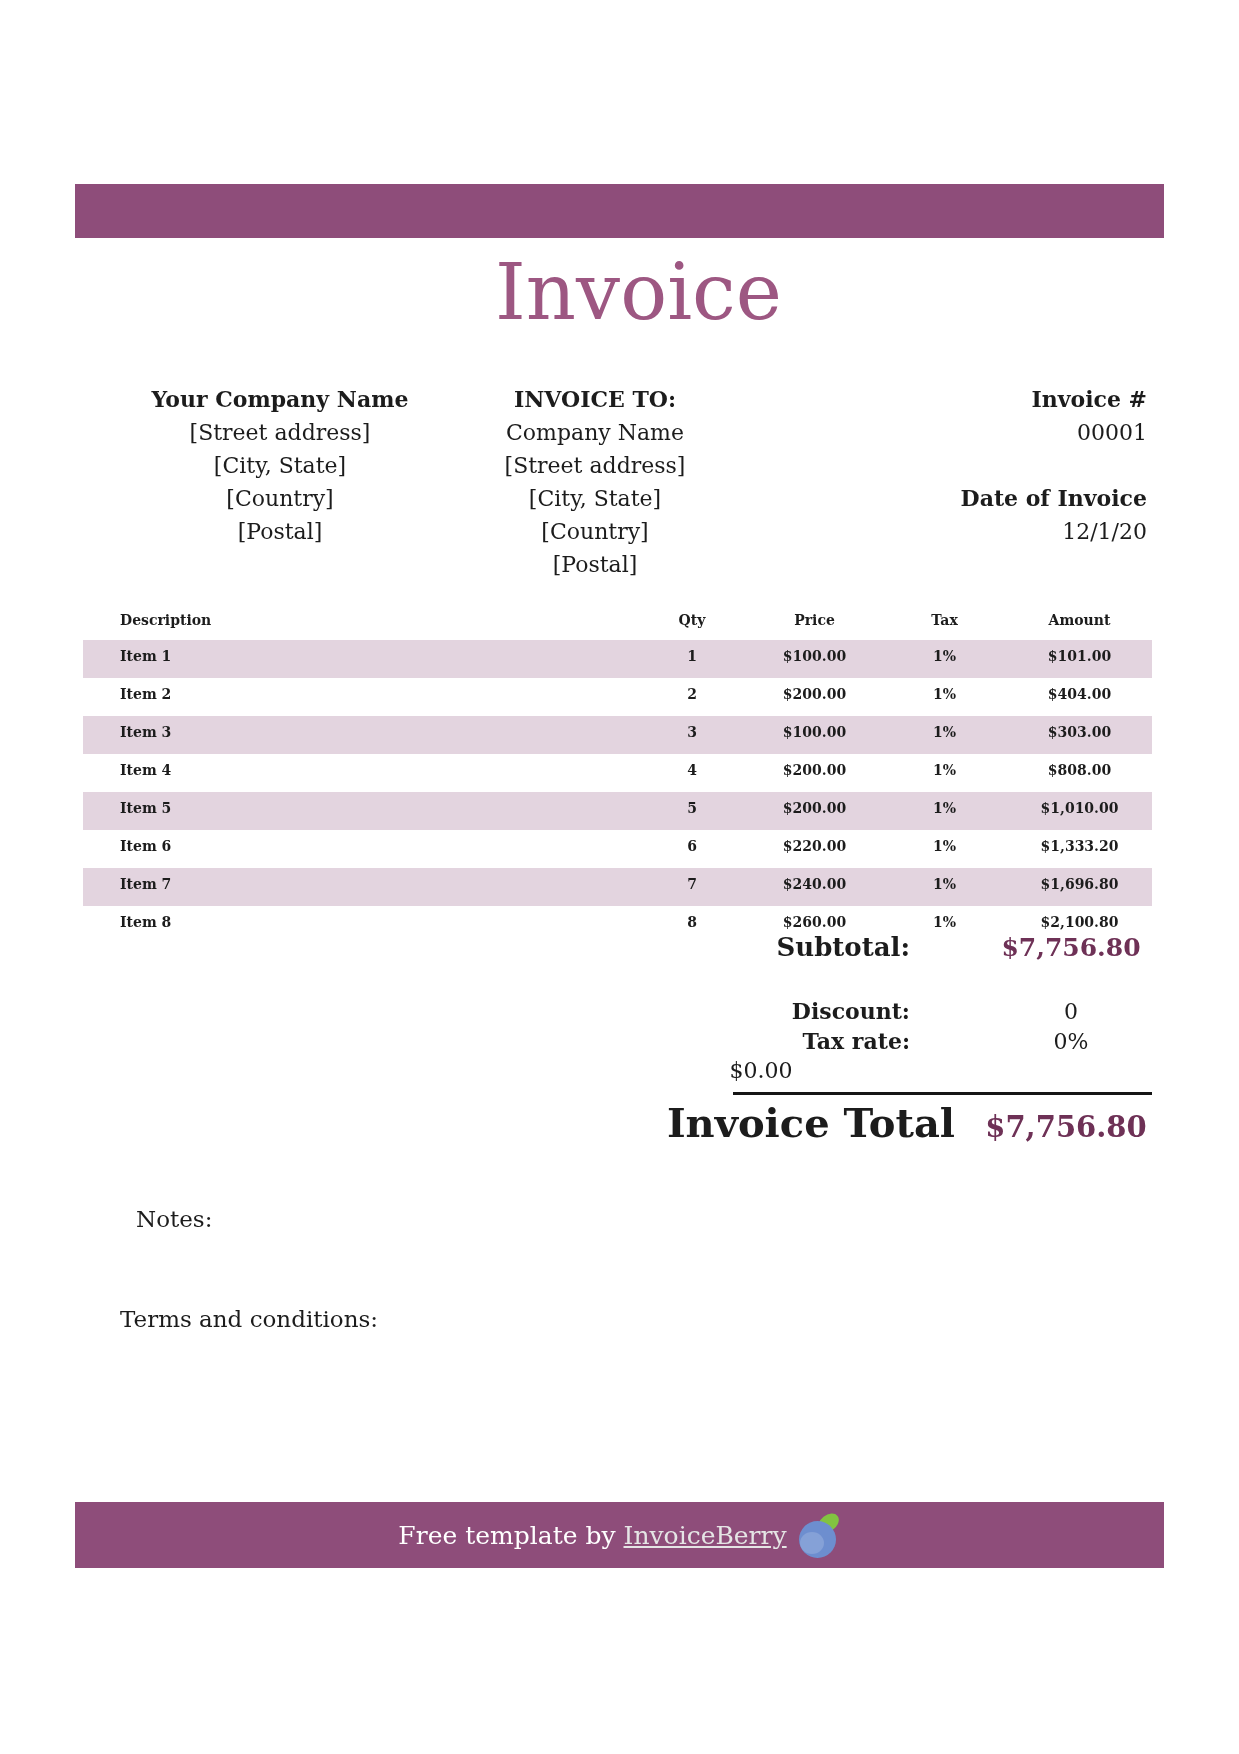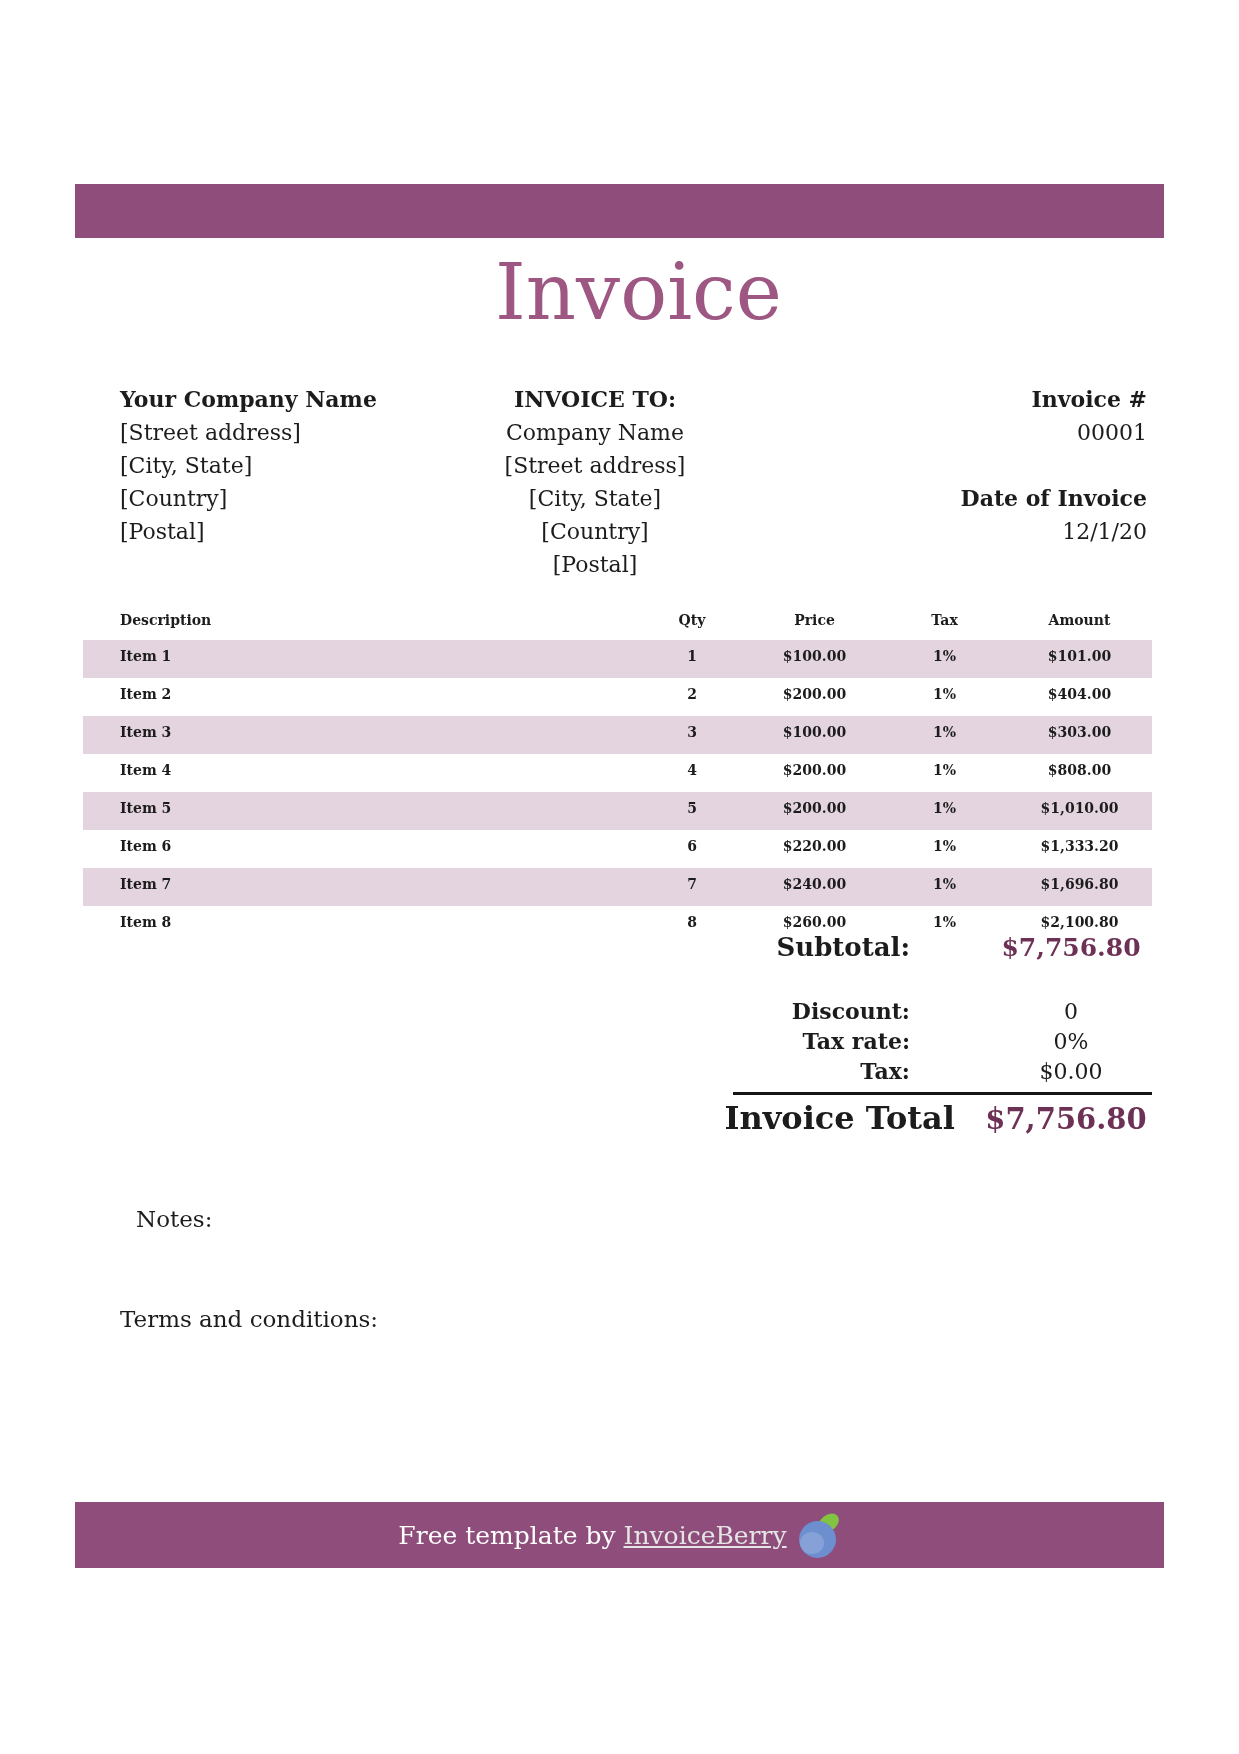--- a/index.html
+++ b/index.html
@@ -25,21 +25,21 @@
   }
   .doc-title{
     position:absolute;left:0;top:252px;width:100%;
     text-align:center;
     font-size:78px;line-height:80px;
     color:var(--title-purple);
     padding-left:38px;
   }
   
   .addr{position:absolute;top:383px;font-size:22px;line-height:33px;}
-  .addr-from{left:120px;width:320px;text-align:left;}
+  .addr-from{left:120px;width:320px;text-align:center;}
   .addr-to{left:430px;width:330px;text-align:center;}
   .addr-meta{left:847px;width:300px;text-align:right;}
   .addr .hd{font-weight:bold;}
   .addr .blank{height:33px;}
   
   .items{position:absolute;left:83px;top:604px;width:1069px;font-size:14px;}
   .irow{
     display:grid;
     grid-template-columns:554px 110px 135px 125px 145px;
     height:38px;line-height:33px;font-weight:bold;
@@ -52,21 +52,21 @@
   .totals{position:absolute;left:600px;top:932px;width:552px;}
   .trow{display:flex;align-items:baseline;}
   .tlabel{width:310px;text-align:right;font-weight:bold;}
   .tvalue{width:162px;margin-left:80px;text-align:center;}
   .trow.subtotal{height:36px;margin-bottom:28px;}
   .trow.subtotal .tlabel{font-size:26px;}
   .trow.subtotal .tvalue{font-size:25px;font-weight:bold;color:var(--plum);}
   .trow.small{height:30px;line-height:30px;font-size:22px;}
   .rule{margin-top:6px;margin-left:133px;width:419px;height:3px;background:#151515;}
   .trow.total{margin-top:4px;}
-  .trow.total .tlabel{font-size:32px;width:355px;}
+  .trow.total .tlabel{font-size:40px;width:355px;}
   .trow.total .tvalue{font-size:29px;font-weight:bold;color:var(--plum);width:172px;margin-left:25px;}
   
   .notes-label{position:absolute;left:136px;top:1206px;font-size:23px;}
   .terms-label{position:absolute;left:120px;top:1306px;font-size:23px;}
   
   .footer-bar{
     position:absolute;left:75px;top:1502px;
     width:1089px;height:66px;
     background:var(--accent-purple);
     display:flex;align-items:center;justify-content:center;
@@ -197,21 +197,20 @@
     </div>
     <div class="trow small">
       <span class="tlabel">Discount:</span>
       <span class="tvalue">0</span>
     </div>
     <div class="trow small">
       <span class="tlabel">Tax rate:</span>
       <span class="tvalue">0%</span>
     </div>
     <div class="trow small">
-      <span class="tlabel">Tax:</span>
       <span class="tvalue">$0.00</span>
     </div>
     <div class="rule"></div>
     <div class="trow total">
       <span class="tlabel">Invoice Total</span>
       <span class="tvalue">$7,756.80</span>
     </div>
   </div>
 
   <div class="notes-label">Notes:</div>

